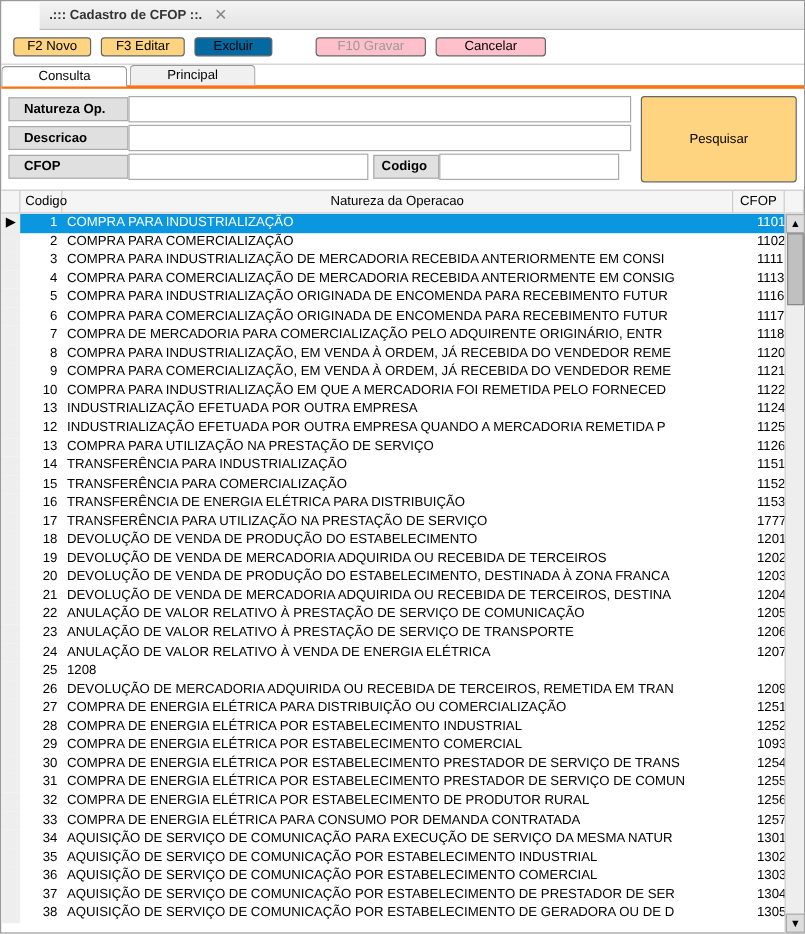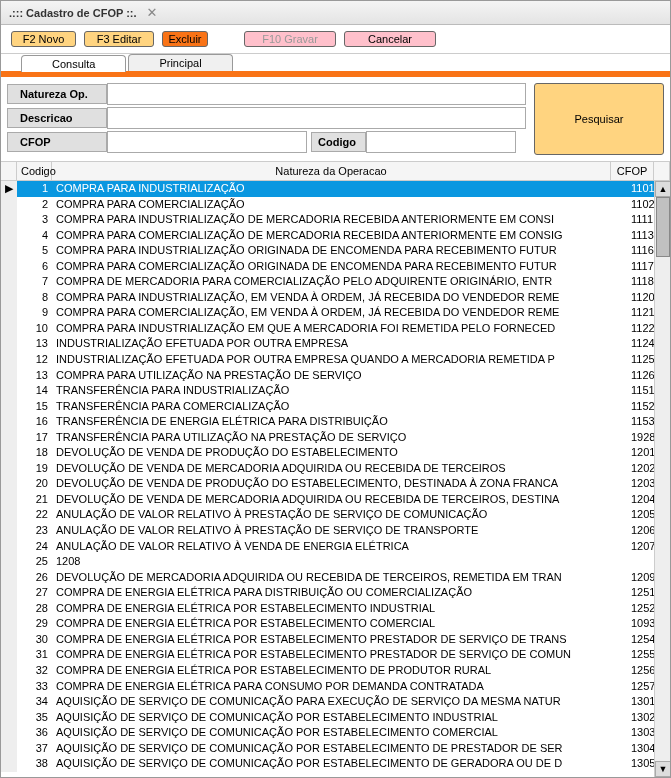--- a/index.html
+++ b/index.html
@@ -1,28 +1,28 @@
 <!DOCTYPE html>
 <html><head>
   <meta charset="utf-8">
   <style>
     * { box-sizing: border-box; margin: 0; padding: 0; font-family: Tahoma, Geneva, sans-serif; font-size: 11px; }
     body { background: #fff; width: 671px; height: 778px; border: 1px solid #999; overflow: hidden; }
     .window { display: flex; flex-direction: column; height: 100%; }
-    .titlebar { background: linear-gradient(#f4f4f4, #e4e4e4); padding: 4px 8px; border-bottom: 1px solid #bbb; display: flex; align-items: center; }
+    .titlebar { background: linear-gradient(#f4f4f4, #e4e4e4); padding: 4px 8px; border-bottom: 1px solid #bbb; display: flex; align-items: center; margin-left: 32px; }
     .titlebar .title { font-weight: bold; color: #333; }
     .titlebar .close { margin-left: 10px; color: #888; cursor: pointer; font-size: 13px; }
     .toolbar { display: flex; padding: 6px 10px; gap: 8px; border-bottom: 1px solid #ccc; }
     .btn { padding: 1px 0; border: 1px solid #666; border-radius: 3px; cursor: pointer; text-align: center; }
     .btn.orange { background: #ffd480; width: 65px; }
     .btn.orange2 { background: #ffd480; width: 70px; }
-    .btn.white { background: #f97316; width: 46px; }
+    .btn.white { background: #0369a1; width: 65px; }
     .btn.pink { background: #ffc0cb; width: 92px; color: #999; }
     .btn.pink-active { background: #ffc0cb; width: 92px; }
-    .tabs { display: flex; border-bottom: 6px solid #f97316; padding-left: 20px; }
+    .tabs { display: flex; border-bottom: 3px solid #f97316; }
     .tab { padding: 2px 30px; border: 1px solid #999; border-bottom: none; border-radius: 4px 4px 0 0; margin-right: 2px; background: #f0f0f0; cursor: pointer; }
     .tab.active { background: #fff; position: relative; top: 1px; }
     .filters { padding: 6px; display: flex; }
     .filter-fields { flex: 1; }
     .filter-row { display: flex; align-items: center; margin-bottom: 2px; }
     .filter-label { width: 100px; background: #e0e0e0; border: 1px solid #aaa; padding: 3px 12px; font-weight: bold; }
     .filter-input { flex: 1; border: 1px solid #aaa; padding: 3px; height: 22px; }
     .filter-input.small { flex: 0 0 200px; }
     .filter-input.tiny { flex: 0 0 70px; }
     .codigo-label { width: 55px; background: #e0e0e0; border: 1px solid #aaa; padding: 3px 6px; font-weight: bold; margin-left: 4px; }
@@ -194,21 +194,21 @@
         <div class="grid-row">
           <div class="cell cell-ind"></div>
           <div class="cell cell-codigo">16</div>
           <div class="cell cell-natureza">TRANSFERÊNCIA DE ENERGIA ELÉTRICA PARA DISTRIBUIÇÃO</div>
           <div class="cell cell-cfop">1153</div>
         </div>
         <div class="grid-row">
           <div class="cell cell-ind"></div>
           <div class="cell cell-codigo">17</div>
           <div class="cell cell-natureza">TRANSFERÊNCIA PARA UTILIZAÇÃO NA PRESTAÇÃO DE SERVIÇO</div>
-          <div class="cell cell-cfop">1928</div>
+          <div class="cell cell-cfop">1777</div>
         </div>
         <div class="grid-row">
           <div class="cell cell-ind"></div>
           <div class="cell cell-codigo">18</div>
           <div class="cell cell-natureza">DEVOLUÇÃO DE VENDA DE PRODUÇÃO DO ESTABELECIMENTO</div>
           <div class="cell cell-cfop">1201</div>
         </div>
         <div class="grid-row">
           <div class="cell cell-ind"></div>
           <div class="cell cell-codigo">19</div>

